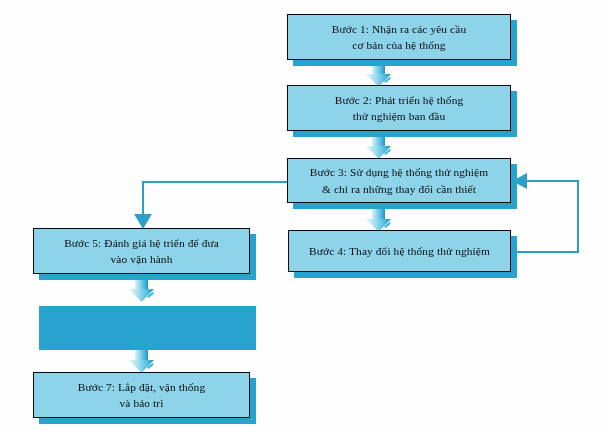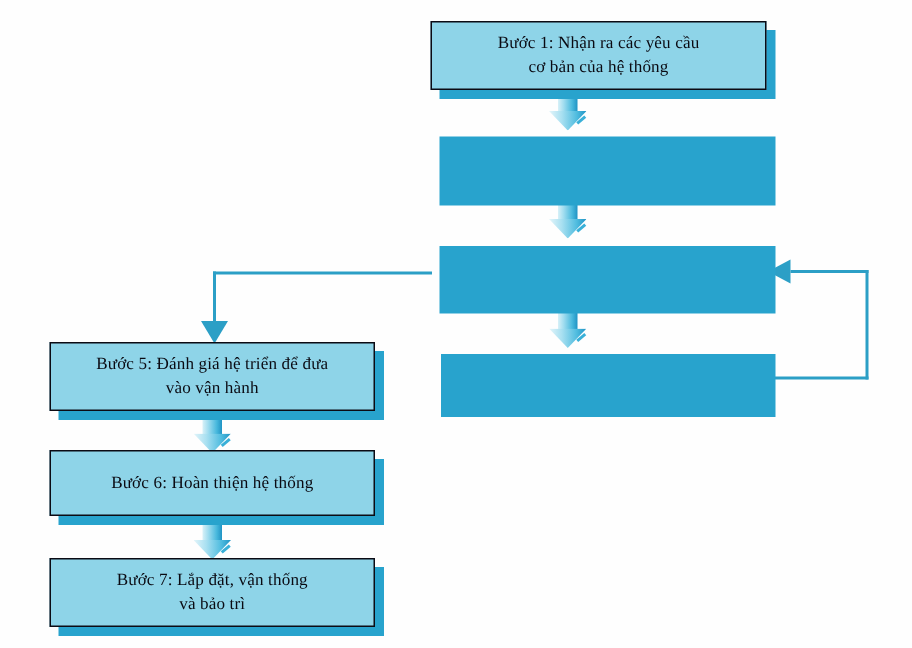--- a/index.html
+++ b/index.html
@@ -113,40 +113,51 @@
 
   <div class="varrow" style="left:366px; top:60px; width:25px; height:27px;">
     <div class="stem" style="height:15px;"></div>
     <div class="headwrap" style="top:14px;">
         <div class="headgrad"></div>
       </div>
     <div class="tick" style="left:18px; top:19px;"></div>
   </div>
 
   <div class="box-shadow" style="left:293px; top:91px; width:224px; height:46px;"></div>
+  <div class="box" style="left:287px; top:85px; width:224px; height:46px;">
+    <span class="box-label">Bước 2: Phát triển hệ thống
+thử nghiệm ban đầu</span>
+  </div>
 
   <div class="varrow" style="left:366px; top:131px; width:25px; height:29px;">
     <div class="stem" style="height:16px;"></div>
     <div class="headwrap" style="top:15px;">
         <div class="headgrad"></div>
       </div>
     <div class="tick" style="left:18px; top:20px;"></div>
   </div>
 
   <div class="box-shadow" style="left:293px; top:164px; width:224px; height:45px;"></div>
+  <div class="box" style="left:287px; top:158px; width:224px; height:45px;">
+    <span class="box-label">Bước 3: Sử dụng hệ thống thử  nghiệm
+&amp; chỉ ra những thay đổi cần thiết</span>
+  </div>
 
   <div class="varrow" style="left:366px; top:203px; width:25px; height:30px;">
     <div class="stem" style="height:17px;"></div>
     <div class="headwrap" style="top:16px;">
         <div class="headgrad"></div>
       </div>
     <div class="tick" style="left:18px; top:21px;"></div>
   </div>
 
   <div class="box-shadow" style="left:294px; top:236px; width:223px; height:42px;"></div>
+  <div class="box" style="left:288px; top:230px; width:223px; height:42px;">
+    <span class="box-label">Bước 4: Thay đổi hệ thống thử nghiệm</span>
+  </div>
 
   <div class="line" style="left:511px; top:251px; width:68px; height:2px;"></div>
   <div class="line" style="left:577px; top:180px; width:2px; height:73px;"></div>
   <div class="line" style="left:527px; top:180px; width:52px; height:2px;"></div>
   <div class="tri tri-left" style="left:512px; top:173px;"></div>
 
   <div class="line" style="left:142px; top:181px; width:146px; height:2px;"></div>
   <div class="line" style="left:142px; top:181px; width:2px; height:34px;"></div>
   <div class="tri tri-down" style="left:134px; top:214px;"></div>
 
@@ -158,23 +169,20 @@
 
   <div class="varrow" style="left:129px; top:274px; width:25px; height:29px;">
     <div class="stem" style="height:16px;"></div>
     <div class="headwrap" style="top:15px;">
         <div class="headgrad"></div>
       </div>
     <div class="tick" style="left:18px; top:20px;"></div>
   </div>
 
   <div class="box-shadow" style="left:39px; top:306px; width:217px; height:44px;"></div>
-  <div class="box" style="left:33px; top:300px; width:217px; height:44px;">
-    <span class="box-label">Bước 6: Hoàn thiện hệ thống</span>
-  </div>
 
   <div class="varrow" style="left:129px; top:344px; width:25px; height:30px;">
     <div class="stem" style="height:17px;"></div>
     <div class="headwrap" style="top:16px;">
         <div class="headgrad"></div>
       </div>
     <div class="tick" style="left:18px; top:21px;"></div>
   </div>
 
   <div class="box-shadow" style="left:39px; top:378px; width:217px; height:46px;"></div>

